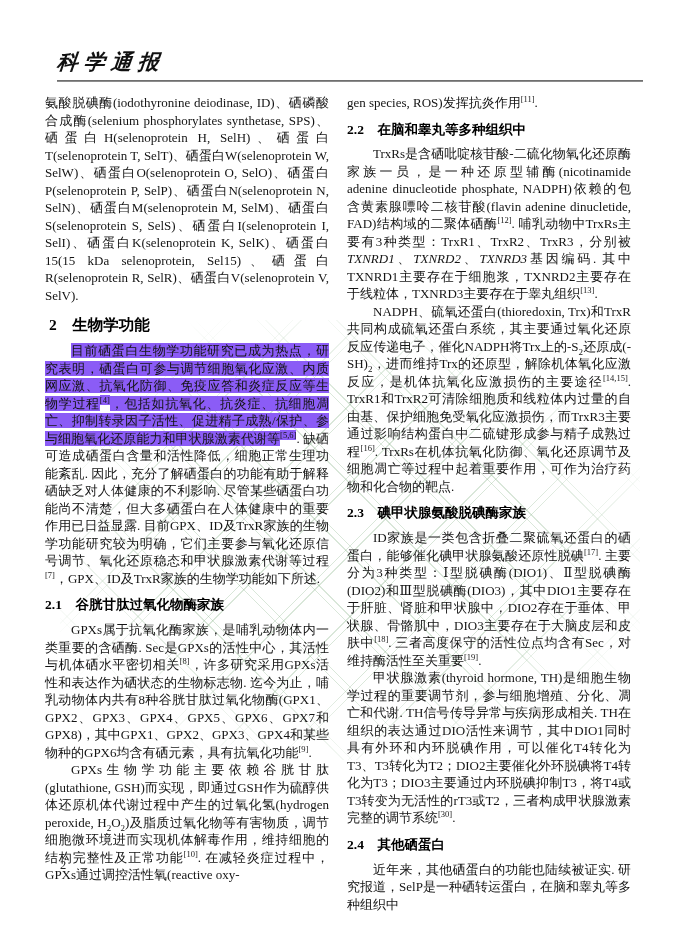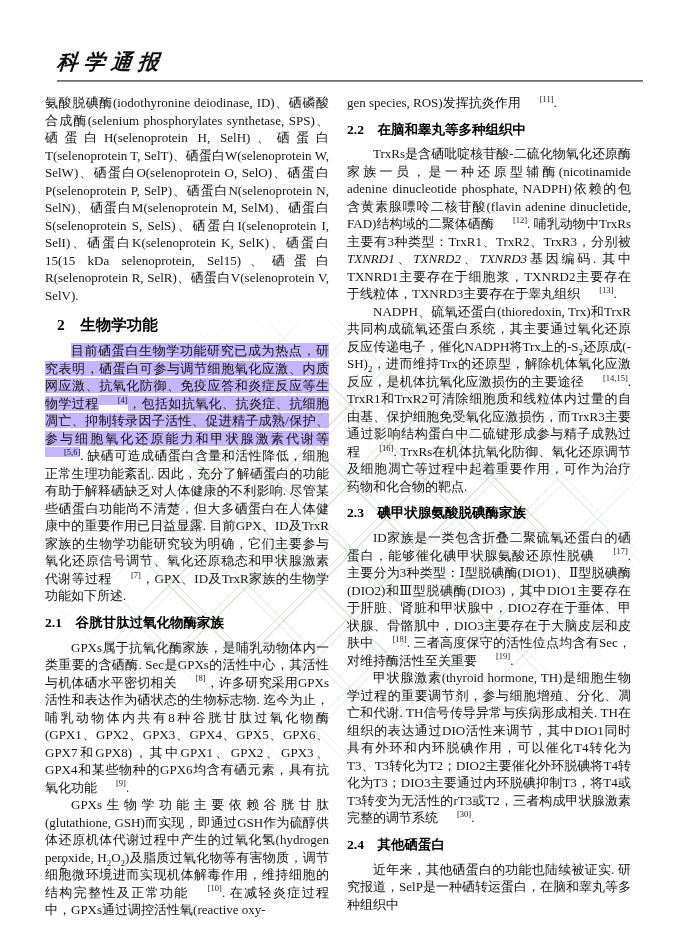--- a/index.html
+++ b/index.html
@@ -69,36 +69,35 @@
     color:#141414;
     text-align:justify;
   }
   .para.indent { text-indent:2em; }
 
   .heading {
     font-weight:bold;
     color:#000;
     line-height:1.25;
   }
-  .heading.h2 { font-size:15.5px; margin:11px 0 8px 12px; }
+  .heading.h2 { font-size:15.5px; margin:11px 0 8px 4px; }
   .heading.h3 { font-size:13.5px; margin:10px 0 7px 0; }
   .hnum { margin-right:1em; }
 
   sup.cite {
     font-size:8.5px;
     line-height:0;
     vertical-align:super;
-    padding-left:19px;
   }
   sub.sb {
     font-size:9px;
     line-height:0;
     vertical-align:sub;
   }
-  .hl { background:#c4b5fd; }
+  .hl { background:#8b5cf6; }
   .it { font-style:italic; }
 
   
   .page-number {
     position:absolute; left:60px; top:858px;
     font-size:12.5px; color:#222;
     z-index:1;
   }
 </style>
 </head>

